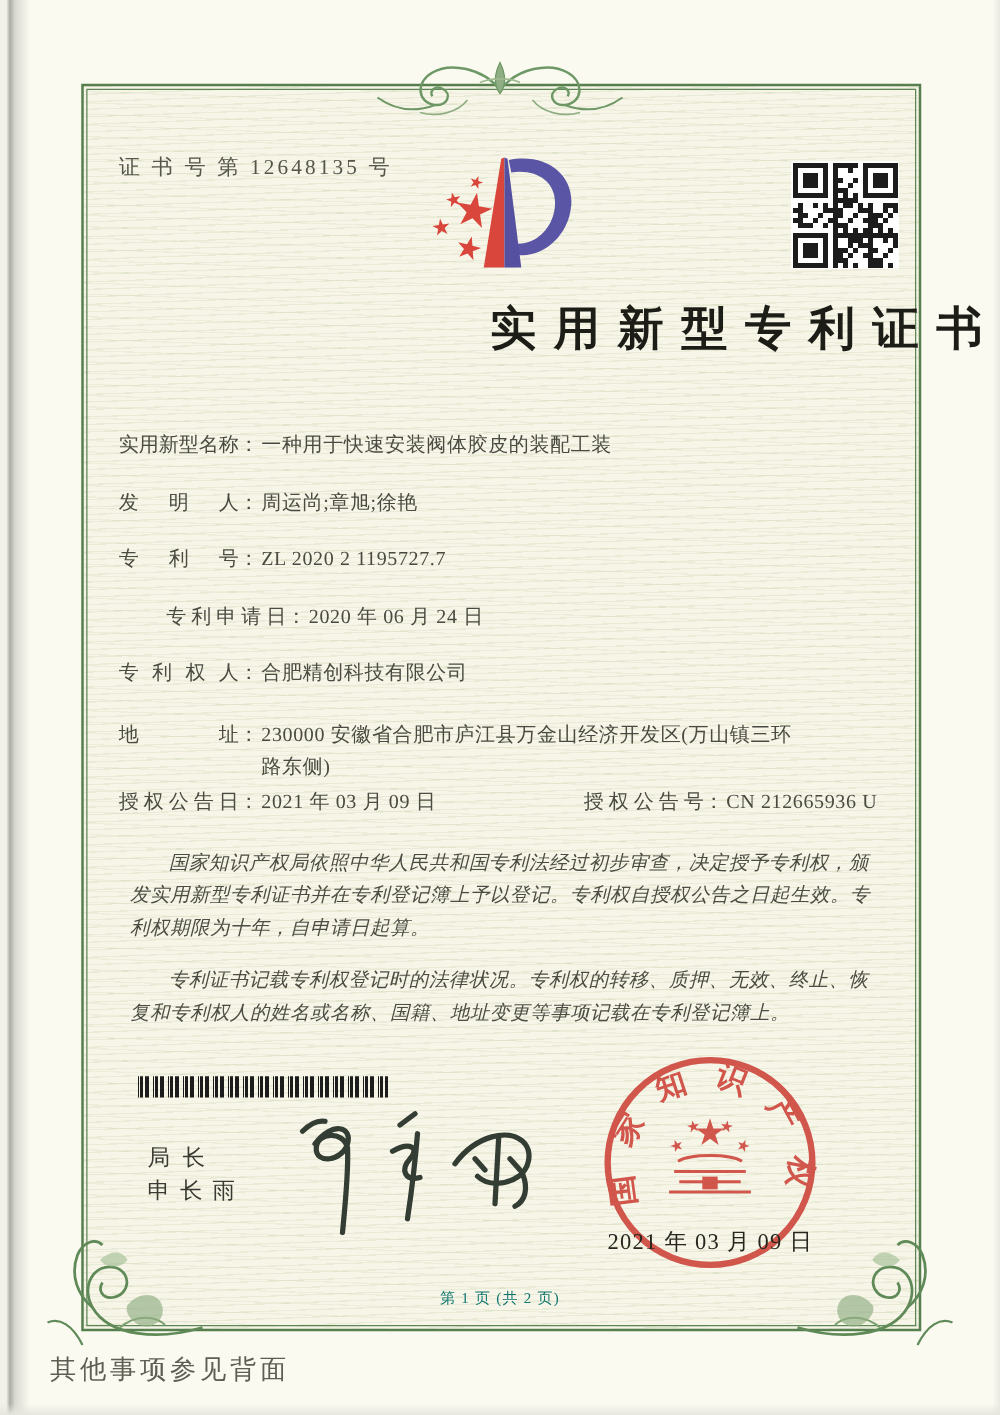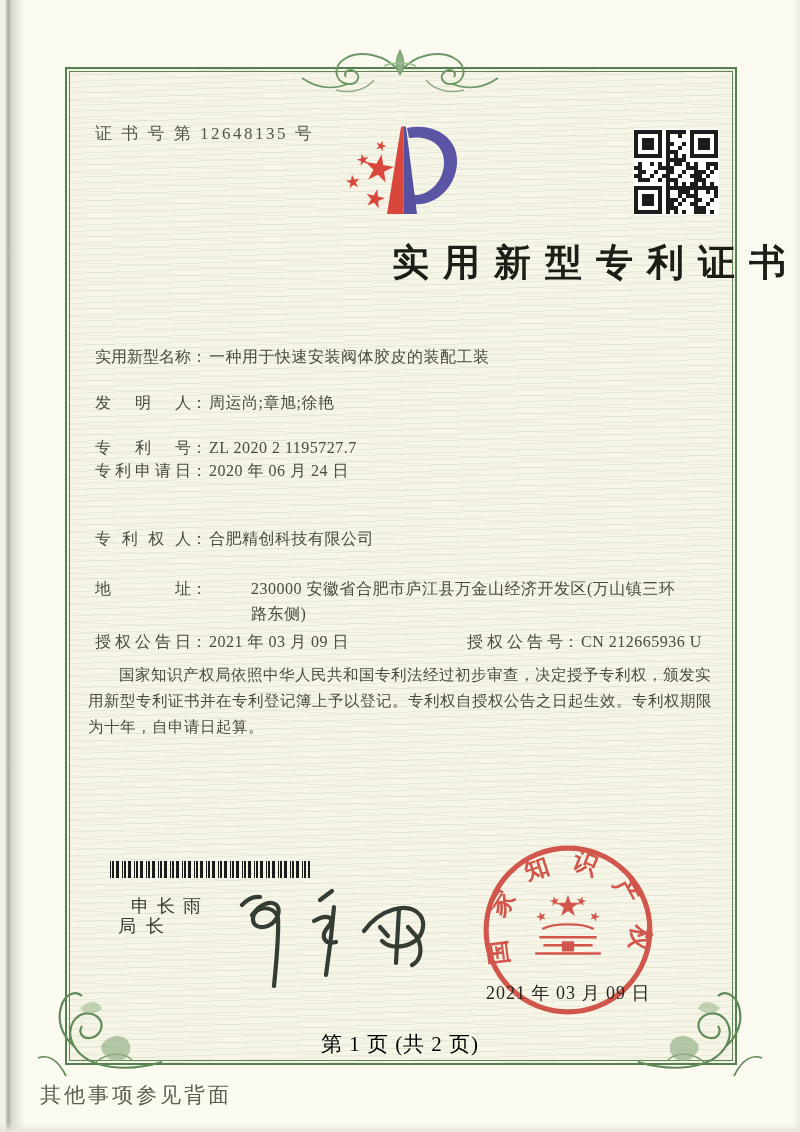--- a/index.html
+++ b/index.html
@@ -17,28 +17,28 @@
       #f7f5e7;}
   .frame-inner{position:absolute;left:2px;top:2px;right:2px;bottom:2px;border:1px solid #5d8656;}
   .abs{position:absolute;}
   .cert-no{left:95px;top:122px;font-size:17px;letter-spacing:2.5px;color:#55554a;}
   .title{left:0;top:238px;width:100%;text-align:right;font-size:37px;font-weight:bold;
     letter-spacing:14px;text-indent:14px;color:#1d1d17;}
   .field-row{left:95px;width:625px;font-size:16px;color:#4a4a40;line-height:25px;}
   .flabel{display:inline-block;width:96px;text-align:justify;text-align-last:justify;vertical-align:top;}
   .fcolon{display:inline-block;width:18px;vertical-align:top;}
   .fvalue{display:inline-block;vertical-align:top;letter-spacing:0.5px;max-width:470px;}
-  .addr .fvalue{max-width:434px;margin-left:42px;}
+  .addr .fvalue{max-width:434px;}
   .pair2{position:absolute;left:372px;top:0;white-space:nowrap;}
   .paras{left:88px;top:662px;width:628px;font-size:15.5px;line-height:26px;color:#4c4c42;}
-  .paras p{margin:0;text-indent:2em;letter-spacing:0.5px;}
+  .paras p{margin:16px;text-indent:2em;letter-spacing:0.5px;font-style:italic;}
   .officer-title{left:118px;top:914px;font-size:18px;letter-spacing:10px;color:#3a3a32;}
-  .officer-name{left:118px;top:894px;font-size:18px;letter-spacing:8px;color:#3a3a32;margin-left:13px;}
+  .officer-name{left:118px;top:940px;font-size:18px;letter-spacing:8px;color:#3a3a32;}
   .seal-date{left:486px;top:981px;width:175px;font-size:18px;letter-spacing:1px;color:#26261f;white-space:nowrap;}
-  .page-num{left:0;top:1030px;width:100%;text-align:center;font-size:21px;color:#000000;letter-spacing:1px;}
+  .page-num{left:0;top:1030px;width:100%;text-align:center;font-size:12px;color:#0f766e;letter-spacing:1px;}
   .back-note{left:0;top:1081px;width:100%;text-align:left;font-size:21px;color:#5e5e53;letter-spacing:3px;padding-left:40px;}
   svg{display:block;}
 </style>
 </head>
 <body>
 
 <div class="page">
 
   <div class="frame">
     <div class="frame-inner"></div>
@@ -250,38 +250,39 @@
 
   <div class="abs field-row" style="top:390px;">
     <span class="flabel">发明人</span><span class="fcolon">：</span><span class="fvalue">周运尚;章旭;徐艳</span>
   </div>
   <div class="abs field-row" style="top:344px;">
     <span class="flabel">实用新型名称</span><span class="fcolon">：</span><span class="fvalue">一种用于快速安装阀体胶皮的装配工装</span>
   </div>
   <div class="abs field-row" style="top:435px;">
     <span class="flabel">专利号</span><span class="fcolon">：</span><span class="fvalue">ZL 2020 2 1195727.7</span>
   </div>
-  <div class="abs field-row" style="top:458px;">
+  <div class="abs field-row" style="top:481px;margin-left:38px;">
     <span class="flabel">专利申请日</span><span class="fcolon">：</span><span class="fvalue">2020 年 06 月 24 日</span>
   </div>
   <div class="abs field-row" style="top:526px;">
     <span class="flabel">专利权人</span><span class="fcolon">：</span><span class="fvalue">合肥精创科技有限公司</span>
   </div>
   <div class="abs field-row addr" style="top:576px;">
     <span class="flabel">地址</span><span class="fcolon">：</span><span class="fvalue">230000 安徽省合肥市庐江县万金山经济开发区(万山镇三环路东侧)</span>
   </div>
   <div class="abs field-row" style="top:629px;">
     <span class="flabel">授权公告日</span><span class="fcolon">：</span><span class="fvalue">2021 年 03 月 09 日</span>
     <span class="pair2">
       <span class="flabel">授权公告号</span><span class="fcolon">：</span><span class="fvalue">CN 212665936 U</span>
     </span>
   </div>
 
   <div class="abs paras">
     <p>国家知识产权局依照中华人民共和国专利法经过初步审查，决定授予专利权，颁发实用新型专利证书并在专利登记簿上予以登记。专利权自授权公告之日起生效。专利权期限为十年，自申请日起算。</p>
+    <p>专利证书记载专利权登记时的法律状况。专利权的转移、质押、无效、终止、恢复和专利权人的姓名或名称、国籍、地址变更等事项记载在专利登记簿上。</p>
   </div>
 
   <svg class="abs" style="left:110px;top:861px;" width="202" height="17" viewBox="0 0 202 17" shape-rendering="crispEdges">
     <g id="barcode-bars" fill="#1c1c1c">
         <rect x="0" y="0" width="1" height="17"></rect>
         <rect x="2" y="0" width="2" height="17"></rect>
         <rect x="6" y="0" width="3" height="17"></rect>
         <rect x="12" y="0" width="1" height="17"></rect>
         <rect x="14" y="0" width="2" height="17"></rect>
         <rect x="18" y="0" width="3" height="17"></rect>

